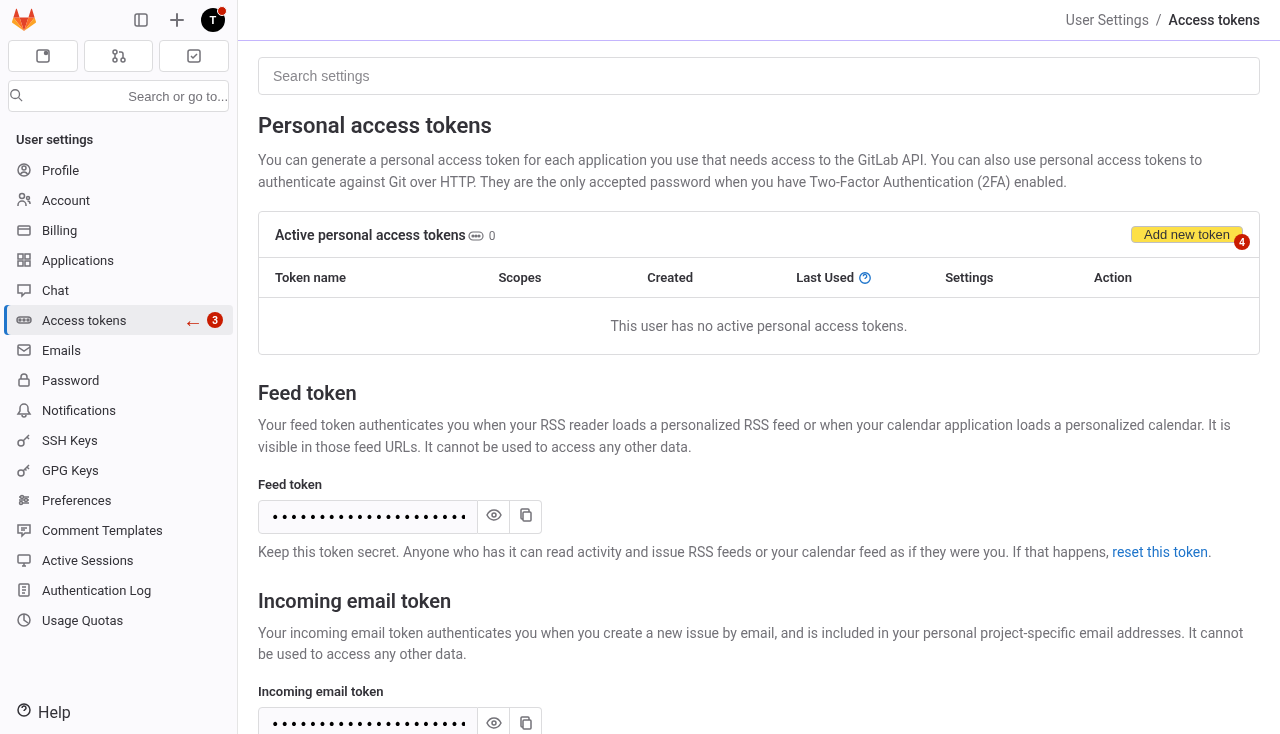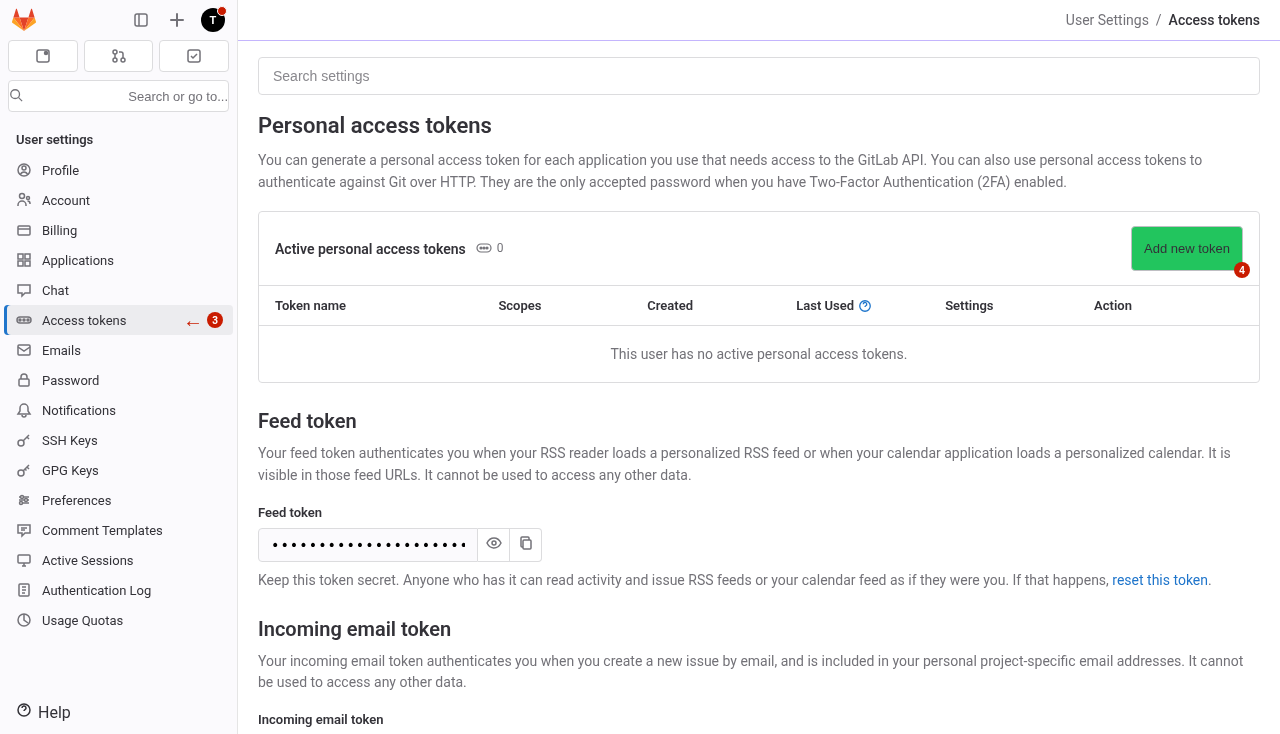--- a/index.html
+++ b/index.html
@@ -45,26 +45,26 @@
     
     .search-settings { width: 100%; padding: 10px 14px; border: 1px solid #dcdcde; border-radius: 4px; font-size: 14px; margin-bottom: 18px; }
     .search-settings::placeholder { color: #89888d; }
     
     h2 { font-size: 22px; font-weight: 600; margin-bottom: 12px; color: #333238; }
     h3 { font-size: 20px; font-weight: 600; margin-bottom: 10px; margin-top: 26px; color: #333238; }
     .desc { color: #737278; line-height: 1.55; margin-bottom: 18px; font-size: 14px; }
     
     .card { border: 1px solid #dcdcde; border-radius: 4px; margin-bottom: 8px; }
     .card-header { padding: 14px 16px; display: flex; align-items: center; justify-content: space-between; border-bottom: 1px solid #dcdcde; }
-    .card-header-left { display: flex; align-items: flex-start; gap: 10px; }
+    .card-header-left { display: flex; align-items: flex-end; gap: 2px; }
     .card-title { font-weight: 600; font-size: 14px; }
     .count-badge { display: inline-flex; align-items: center; gap: 3px; font-size: 12px; color: #737278; }
     .count-badge svg { margin-right: 2px; }
     
-    .btn { padding: 14px 12px; border: 1px solid #bfbfc3; border-radius: 4px; background: #22c55e; cursor: pointer; font-size: 13px; color: #333238; position: relative; }
+    .btn { padding: 0 12px; border: 1px solid #bfbfc3; border-radius: 4px; background: #fde047; cursor: pointer; font-size: 13px; color: #333238; position: relative; }
     .btn-badge { position: absolute; bottom: -8px; right: -8px; width: 16px; height: 16px; background: #c91c00; color: #fff; border-radius: 50%; font-size: 10px; display: flex; align-items: center; justify-content: center; font-weight: bold; }
     
     .table-head { display: flex; padding: 12px 16px; border-bottom: 1px solid #dcdcde; font-size: 13px; font-weight: 600; color: #333238; }
     .th { flex: 1; }
     .th.name { flex: 1.5; }
     .th.last-used { display: flex; align-items: center; gap: 4px; }
     .table-empty { padding: 20px; text-align: center; color: #737278; font-size: 14px; }
     
     .field-label { font-weight: 600; font-size: 13px; margin-bottom: 8px; display: block; }
     .token-row { display: flex; gap: 0; margin-bottom: 8px; }

